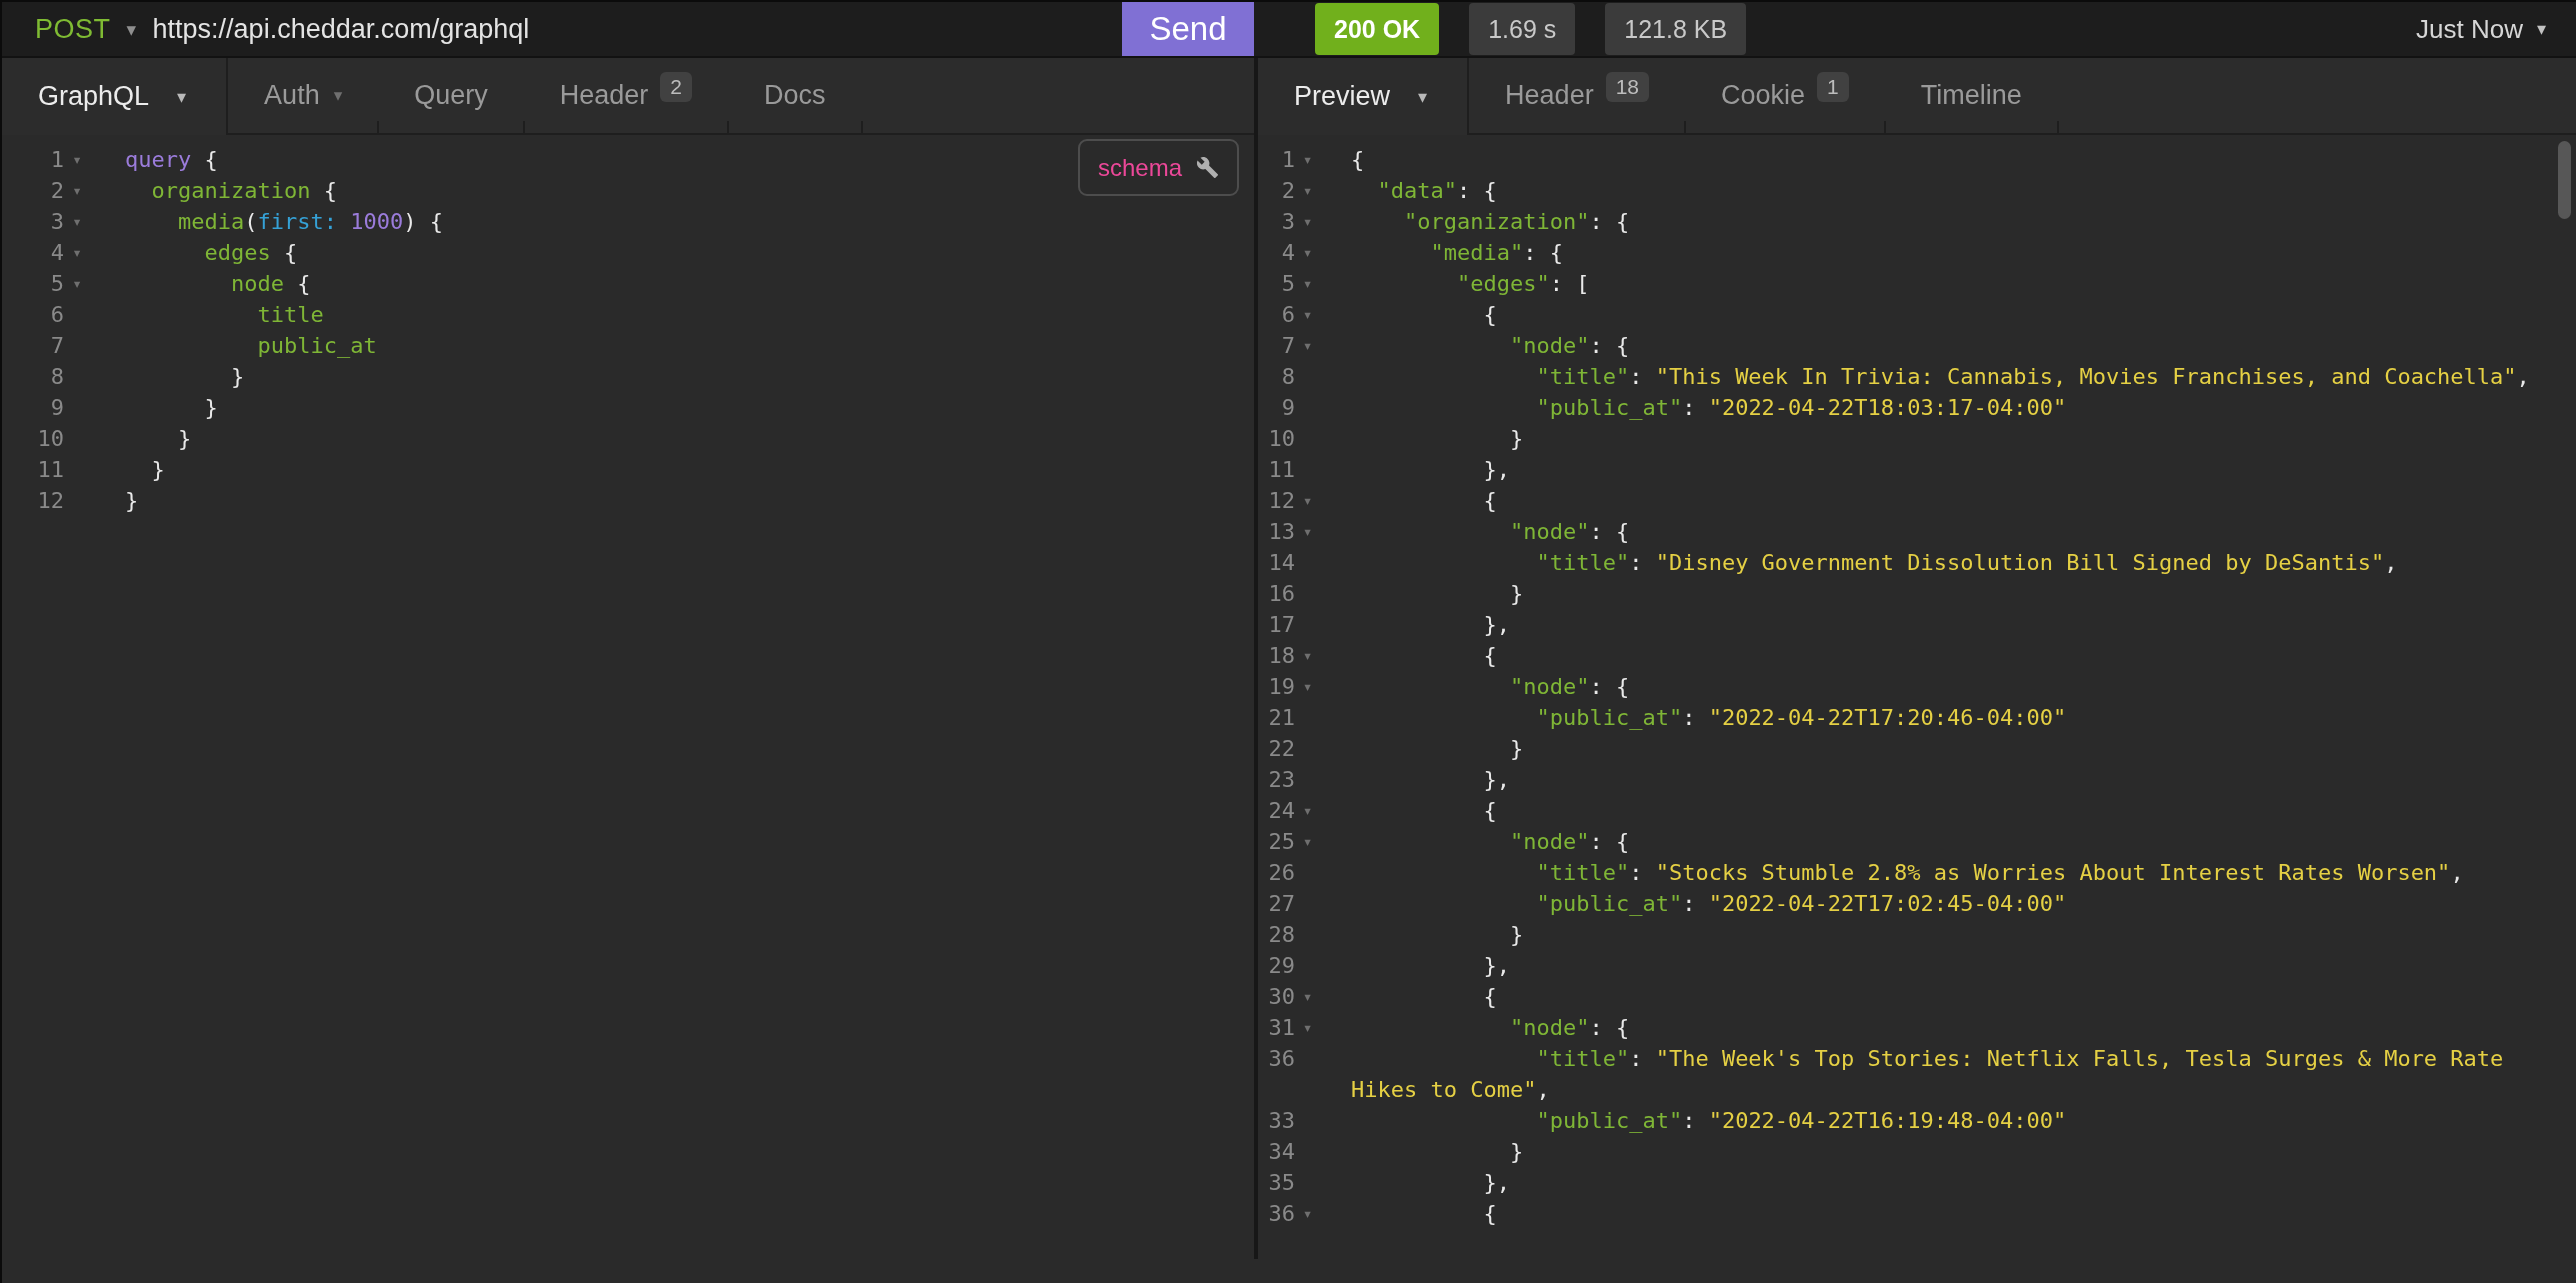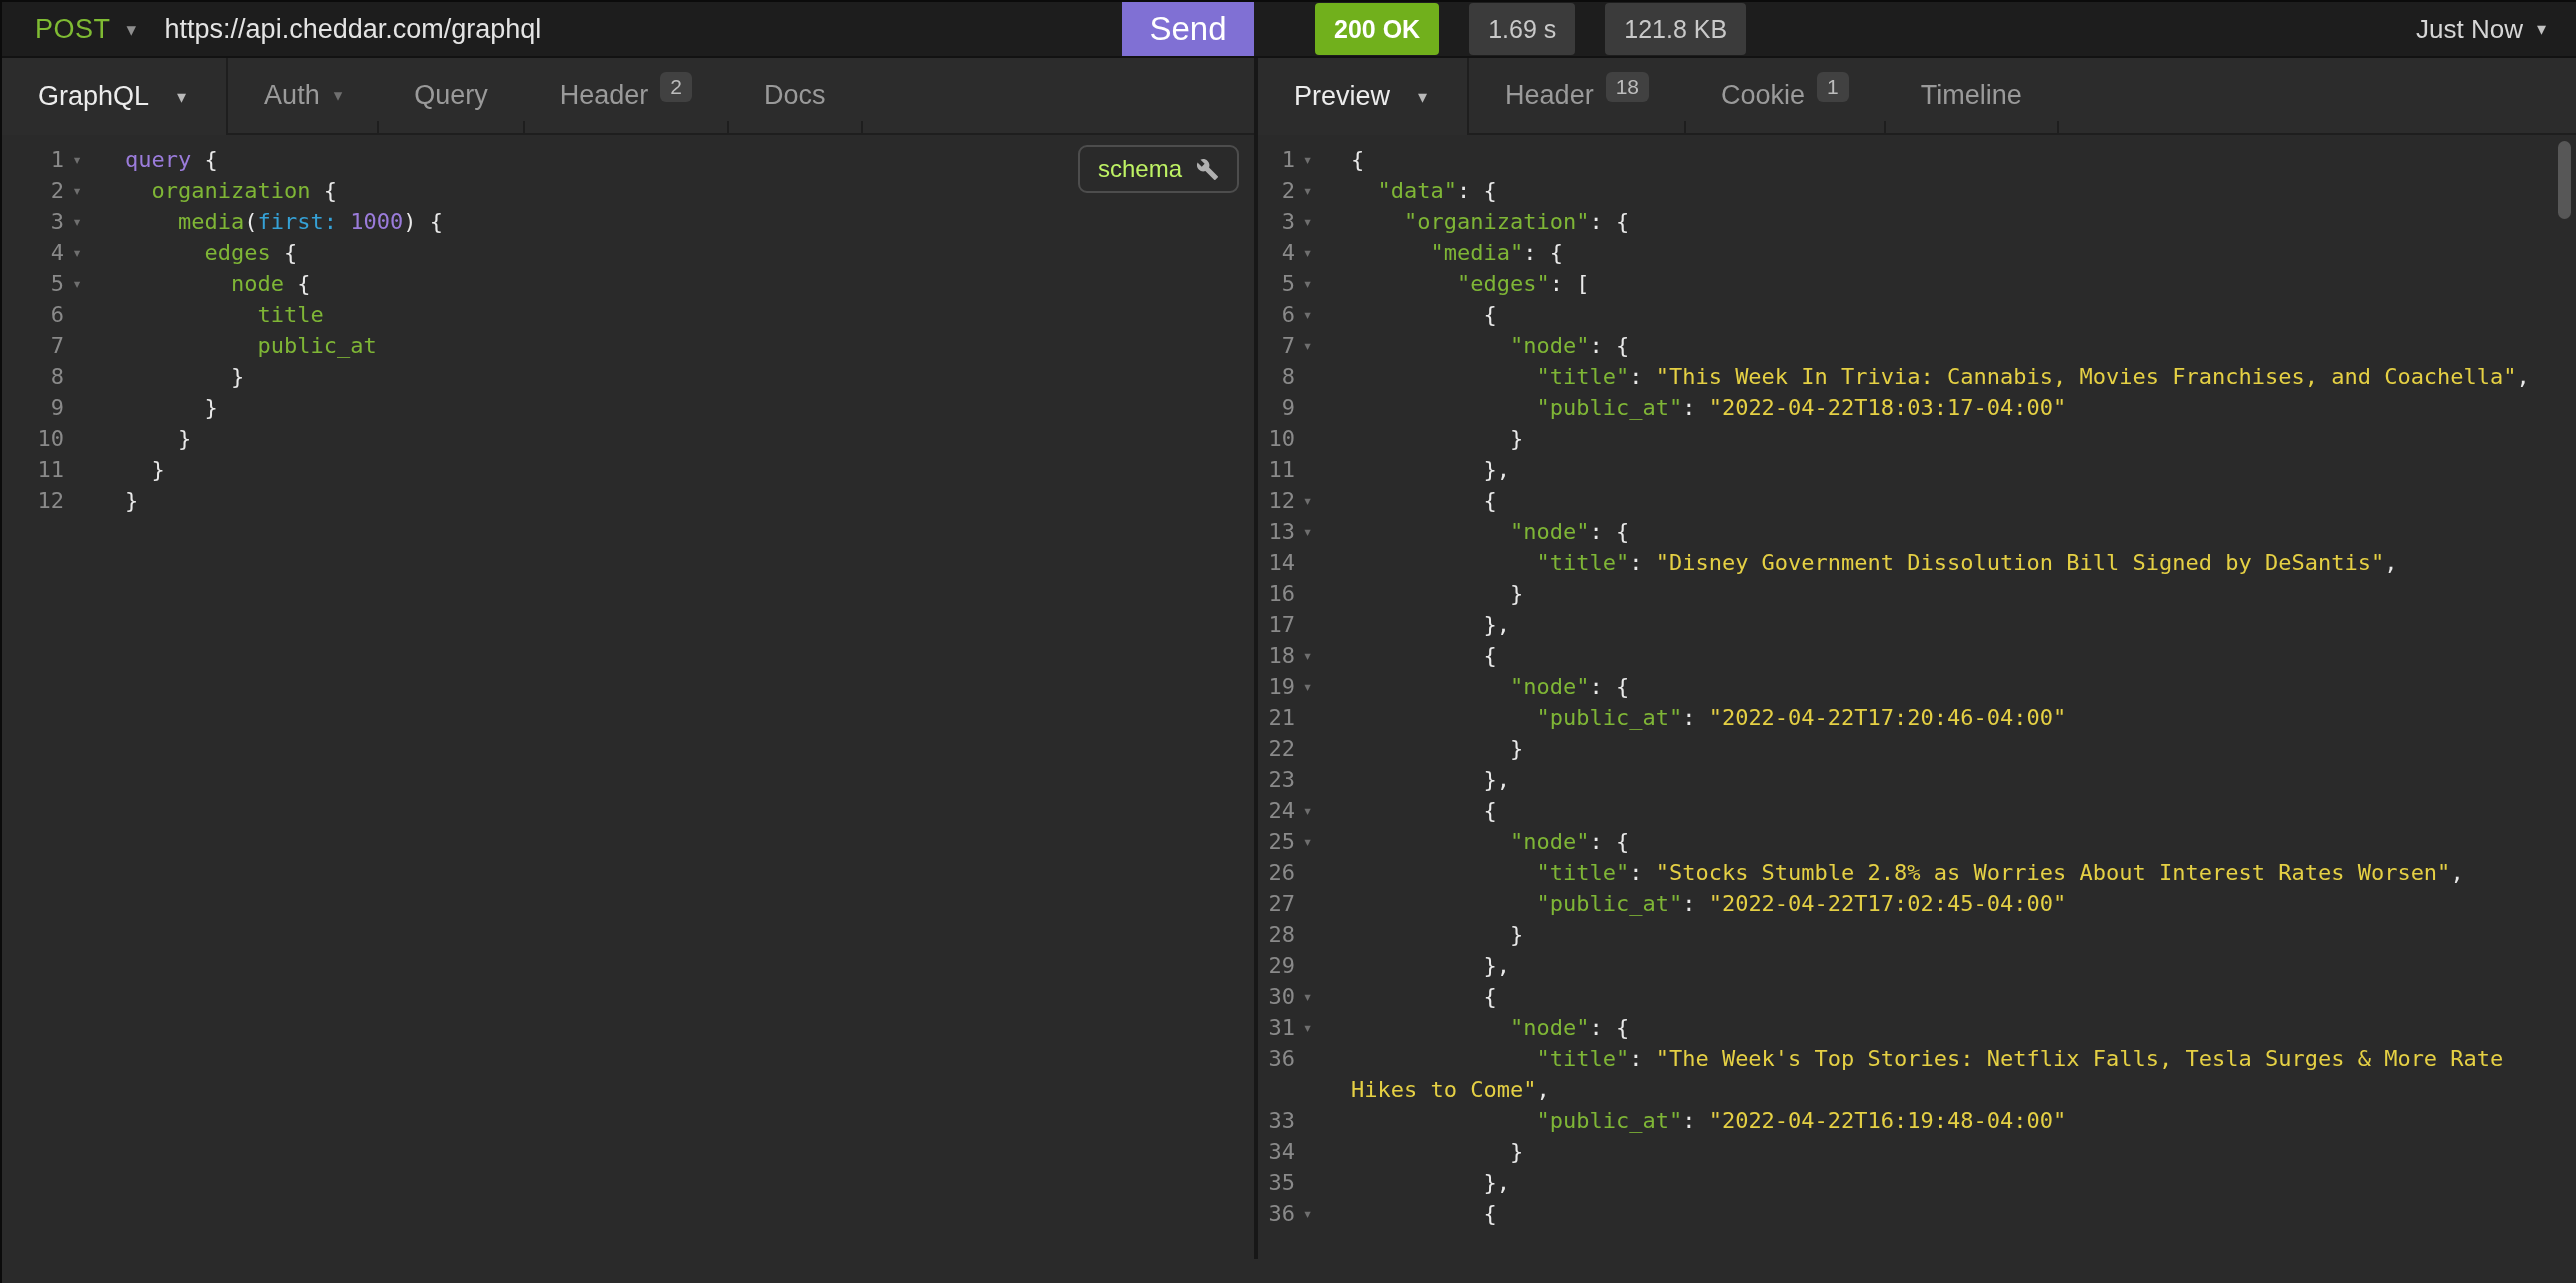--- a/index.html
+++ b/index.html
@@ -9,21 +9,21 @@
     background:#2a2a2a; overflow:hidden;
     font-family:"Liberation Sans", "DejaVu Sans", sans-serif;
     border-top:2px solid #0b0b0b; border-left:2px solid #0b0b0b;
   }
   
   .topbar { display:flex; height:56px; background:#1d1d1d; border-bottom:2px solid #121212; }
   .url-section { flex:0 0 1252px; display:flex; align-items:center; padding-left:33px; }
   .method-btn { display:flex; align-items:center; background:none; border:none; cursor:pointer;
     font-family:inherit; font-size:27px; color:#7fbb33; letter-spacing:0.5px; }
   .method-caret { color:#8f8f8f; font-size:19px; margin-left:16px; }
-  .url-input { flex:1; margin-left:28px; background:transparent; border:none; outline:none;
+  .url-input { flex:1; margin-left:16px; background:transparent; border:none; outline:none;
     color:#e4e4e4; font-family:inherit; font-size:27px; height:100%; }
   .send-btn { flex:0 0 132px; height:100%; border:none; cursor:pointer;
     background:#8070d4; color:#ffffff; font-family:inherit; font-size:33px; }
   .status-section { flex:1; display:flex; align-items:center; margin-left:3px; padding:0 30px; }
   .badge { display:inline-flex; align-items:center; height:52px; padding:0 19px;
     border-radius:4px; font-size:25px; }
   .badge.ok { background:#71b01c; color:#ffffff; font-weight:bold; margin-left:28px; }
   .badge.gray { background:#3b3b3b; color:#c9c9c9; margin-left:30px; }
   .spacer { flex:1; }
   .history-btn { display:flex; align-items:center; background:none; border:none; cursor:pointer;
@@ -60,23 +60,23 @@
   .left .ct { padding-left:35px; }
   .right .ln { width:37px; }
   .right .fold { width:25px; }
   .right .ct { padding-left:31px; padding-right:17px; }
   .tk-g { color:#7fb636; }
   .tk-y { color:#e5d044; }
   .tk-p { color:#9b7cdb; }
   .tk-c { color:#35a1d6; }
   .tk-w { color:#e9e9e9; }
   
-  .schema-btn { position:absolute; top:10px; right:15px; height:48px; display:flex; align-items:center;
+  .schema-btn { position:absolute; top:4px; right:15px; height:57px; display:flex; align-items:center;
     gap:14px; background:#2a2a2a; border:2px solid #4d4d4d; border-radius:9px; padding:0 18px;
-    color:#bef264; font-family:inherit; font-size:24px; cursor:pointer; }
+    color:#ec4899; font-family:inherit; font-size:24px; cursor:pointer; }
   .schema-btn svg { width:23px; height:23px; fill:#b0b0b0; }
   
   .sb-thumb { position:absolute; top:6px; right:5px; width:13px; height:78px;
     border-radius:7px; background:#575757; }
 </style>
 </head>
 <body>
 
 <div class="app">
 

